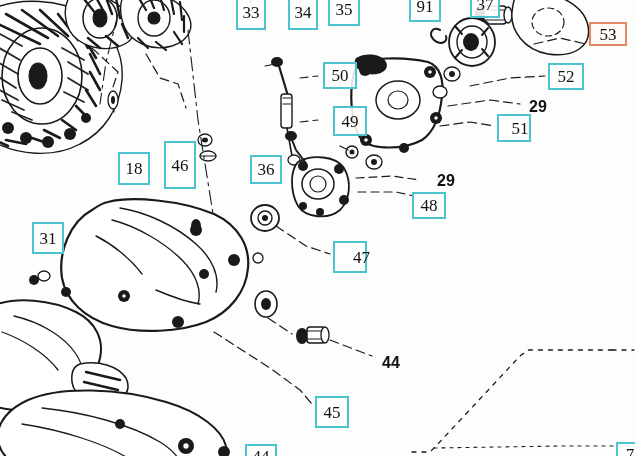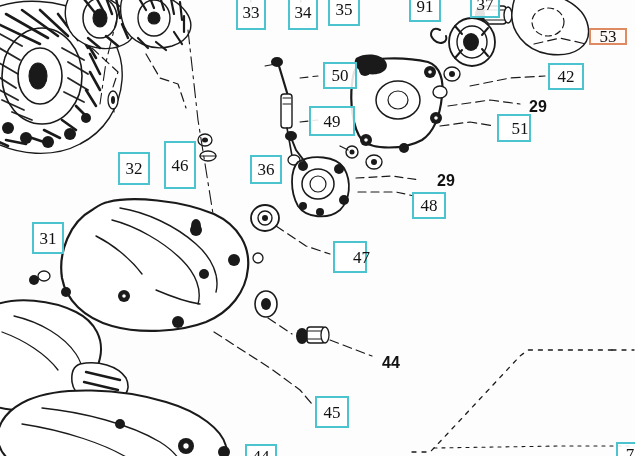--- a/index.html
+++ b/index.html
@@ -372,27 +372,27 @@
 
     </g>
   </svg>
 
   <div id="label-layer">
       <div class="callout boxed" style="left: 236px; top: -6px; width: 30px; height: 36px;">33</div>
       <div class="callout boxed" style="left: 288px; top: -6px; width: 30px; height: 36px;">34</div>
       <div class="callout boxed" style="left: 328px; top: -8px; width: 32px; height: 34px;">35</div>
       <div class="callout boxed" style="left: 409px; top: -10px; width: 32px; height: 32px;">91</div>
       <div class="callout boxed" style="left: 470px; top: -10px; width: 30px; height: 28px;">37</div>
-      <div class="callout boxed accent" style="left: 589px; top: 28px; width: 38px; height: 17px;">53</div>
-      <div class="callout boxed" style="left: 548px; top: 63px; width: 36px; height: 27px;">42</div>
+      <div class="callout boxed accent" style="left: 589px; top: 22px; width: 38px; height: 24px;">53</div>
+      <div class="callout boxed" style="left: 548px; top: 63px; width: 36px; height: 27px;">52</div>
       <div class="callout boxed" style="left: 323px; top: 62px; width: 34px; height: 27px;">50</div>
-      <div class="callout boxed" style="left: 309px; top: 106px; width: 46px; height: 30px; text-align: center;">49</div>
+      <div class="callout boxed" style="left: 333px; top: 106px; width: 34px; height: 30px; text-align: center;">49</div>
       <div class="callout plain" style="left: 524px; top: 97px; width: 28px; height: 20px;">29</div>
       <div class="callout boxed" style="left: 497px; top: 114px; width: 34px; height: 28px; padding-left: 12px;">51</div>
-      <div class="callout boxed" style="left: 118px; top: 152px; width: 32px; height: 33px;">32</div>
+      <div class="callout boxed" style="left: 118px; top: 152px; width: 32px; height: 33px;">18</div>
       <div class="callout boxed" style="left: 164px; top: 141px; width: 32px; height: 48px;">46</div>
       <div class="callout boxed" style="left: 250px; top: 155px; width: 32px; height: 29px;">36</div>
       <div class="callout plain" style="left: 432px; top: 171px; width: 28px; height: 20px;">29</div>
       <div class="callout boxed" style="left: 412px; top: 192px; width: 34px; height: 27px;">48</div>
       <div class="callout boxed" style="left: 32px; top: 222px; width: 32px; height: 32px;">31</div>
       <div class="callout boxed" style="left: 333px; top: 241px; width: 34px; height: 32px; padding-left: 23px;">47</div>
       <div class="callout plain" style="left: 376px; top: 352px; width: 30px; height: 22px;">44</div>
       <div class="callout boxed" style="left: 315px; top: 396px; width: 34px; height: 32px;">45</div>
       <div class="callout boxed" style="left: 245px; top: 444px; width: 32px; height: 24px;">44</div>
       <div class="callout boxed" style="left: 616px; top: 442px; width: 28px; height: 24px;">7</div>

